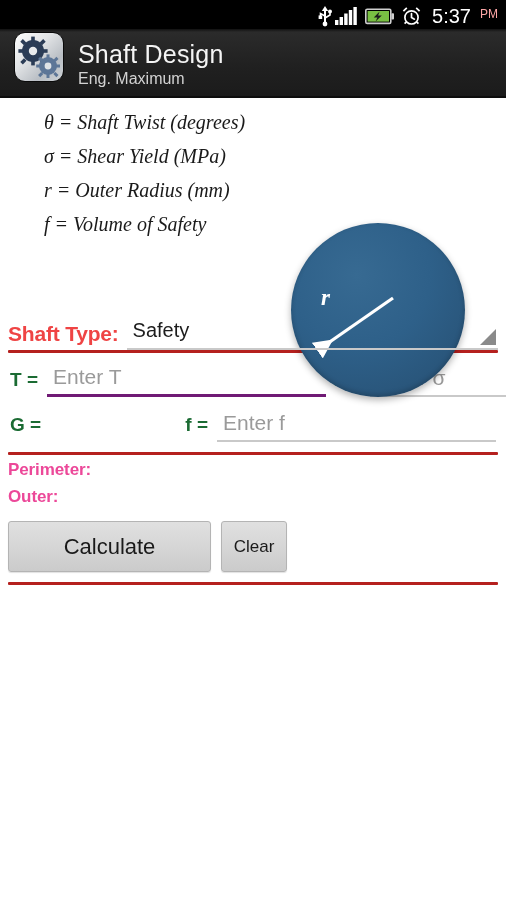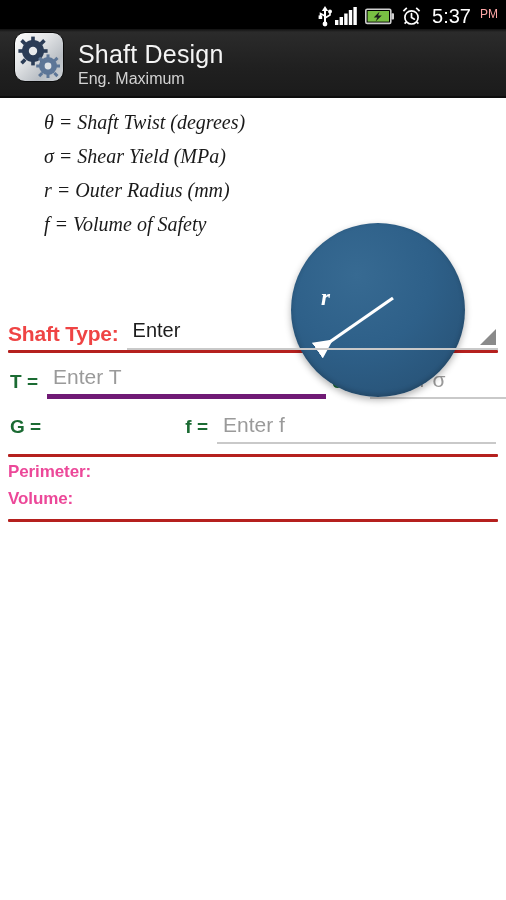--- a/index.html
+++ b/index.html
@@ -231,21 +231,21 @@
     font-family: "Liberation Sans", sans-serif;
     font-size: 21px;
     color: #1c1c1c;
     padding: 2px 2px 5px 6px;
     outline: none;
     min-width: 0;
     box-sizing: border-box;
   }
   .field-input::placeholder { color: #9a9a9a; opacity: 1; }
   .field-input.focused {
-    border-bottom: 5px solid #701a75;
+    border-bottom: 3px solid #701a75;
   }
 
   
   .results-block {
     padding: 6px 8px 2px 8px;
   }
   .result-line {
     color: #ec4899;
     font-size: 17px;
     font-weight: bold;
@@ -387,21 +387,21 @@
         </defs>
         <line x1="102" y1="75" x2="30" y2="125" stroke="#ffffff" stroke-width="3.2" marker-end="url(#arrowhead)"></line>
       </svg>
       <span class="radius-label">r</span>
     </div>
   </div>
 
   <div class="shaft-type-row">
     <span class="shaft-type-label">Shaft Type:</span>
     <div class="spinner">
-      <span class="spinner-value">Enter</span>
+      <span class="spinner-value">Safety</span>
       <span class="spinner-arrow"></span>
     </div>
   </div>
 
   <div class="divider"></div>
 
   <div class="inputs-block">
     <div class="input-row">
       <div class="field-group">
         <span class="field-label">T =</span>
@@ -424,21 +424,25 @@
   </div>
 
   <div class="divider"></div>
 
   <div class="results-block">
     <div class="result-line">
       <span>Perimeter:</span>
       <span class="result-value"></span>
     </div>
     <div class="result-line">
-      <span>Volume:</span>
+      <span>Outer:</span>
       <span class="result-value"></span>
     </div>
   </div>
 
+  <div class="buttons-block">
+    <button class="btn btn-calculate">Calculate</button>
+    <button class="btn btn-clear">Clear</button>
+  </div>
 
   <div class="divider"></div>
 
 </div>
 
 </body></html>

